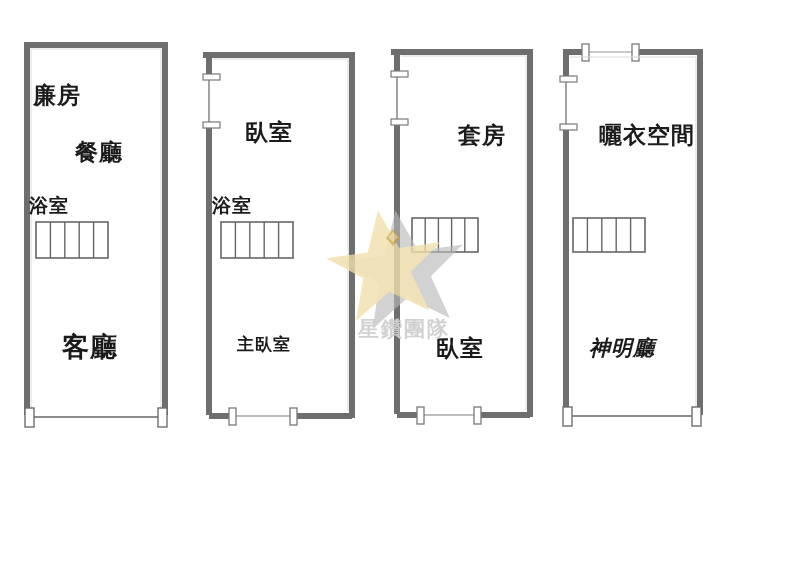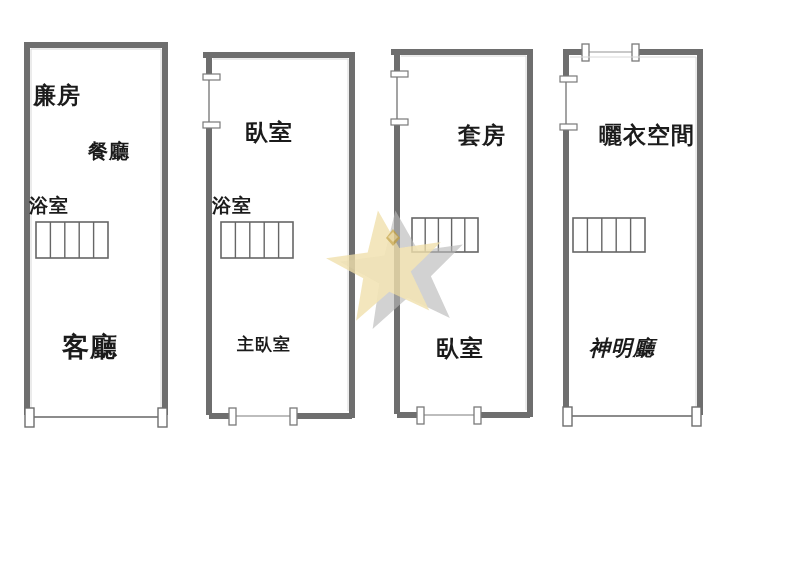--- a/index.html
+++ b/index.html
@@ -188,30 +188,31 @@
       <path d="M 96 519 L 78 468 L 96 479 Z" fill="#ffffff" stroke="#777777" stroke-width="1.6"></path>
 
       <path d="M 96 519 L 114 468 L 96 479 Z" fill="#8a8a8a" stroke="#777777" stroke-width="1.6"></path>
 
       <line x1="96" y1="512" x2="96" y2="548" stroke="#777777" stroke-width="1.6"></line>
     </g>
 
   </svg>
 
   <div class="room-label" style="left:33px; top:84px; font-size:23px;">廉房</div>
-  <div class="room-label" style="left:88px; top:141px; font-size:20px;">餐廳</div>
+  <div class="room-label" style="left:75px; top:141px; font-size:23px;">餐廳</div>
   <div class="room-label" style="left:29px; top:196px; font-size:19px;">浴室</div>
   <div class="room-label" style="left:62px; top:334px; font-size:27px;">客廳</div>
 
   <div class="room-label" style="left:245px; top:121px; font-size:23px;">臥室</div>
   <div class="room-label" style="left:212px; top:196px; font-size:19px;">浴室</div>
   <div class="room-label" style="left:237px; top:336px; font-size:17px;">主臥室</div>
 
   <div class="room-label" style="left:458px; top:124px; font-size:23px;">套房</div>
   <div class="room-label" style="left:436px; top:337px; font-size:23px;">臥室</div>
 
   <div class="room-label" style="left:599px; top:124px; font-size:23px;">曬衣空間</div>
   <div class="room-label" style="left:589px; top:337px; font-size:21px;font-style:italic;">神明廳</div>
 
   <div class="compass-label" style="left:86px; top:534px;">北</div>
 
+  <div class="wm-text">星鑽團隊</div>
 
 </div>
 
 </body></html>

